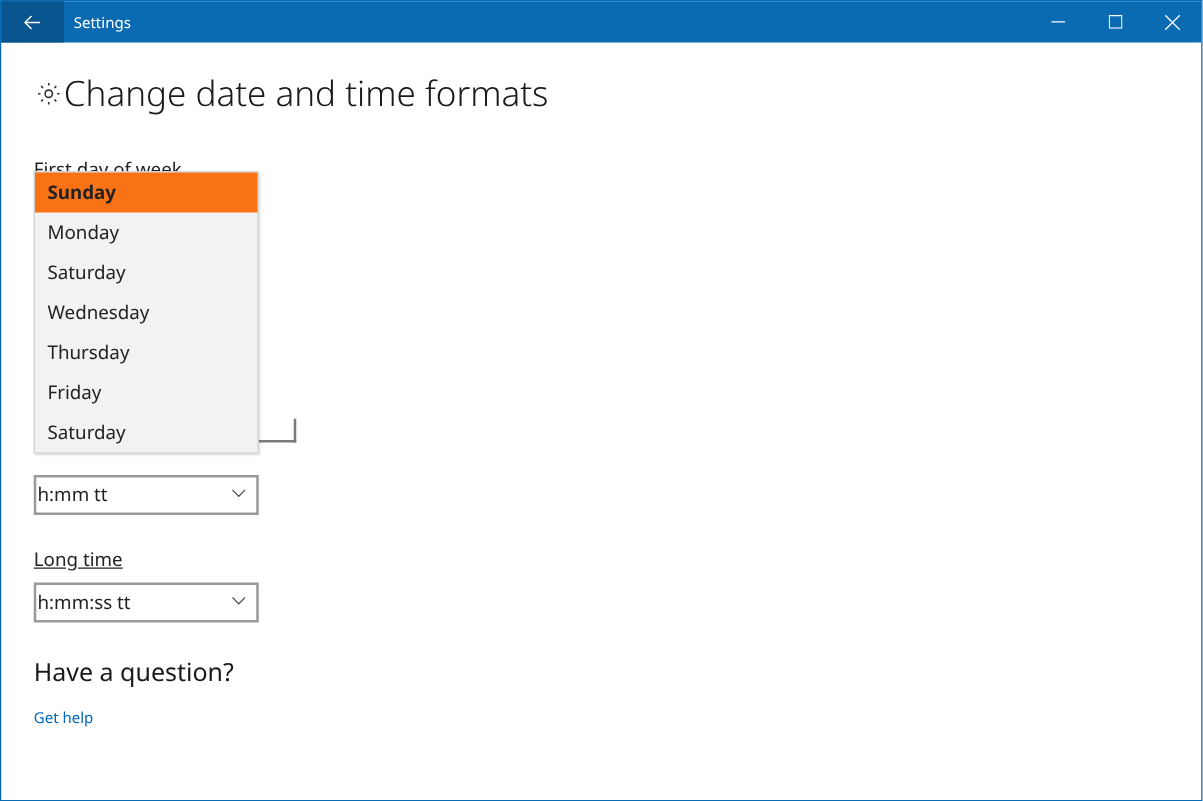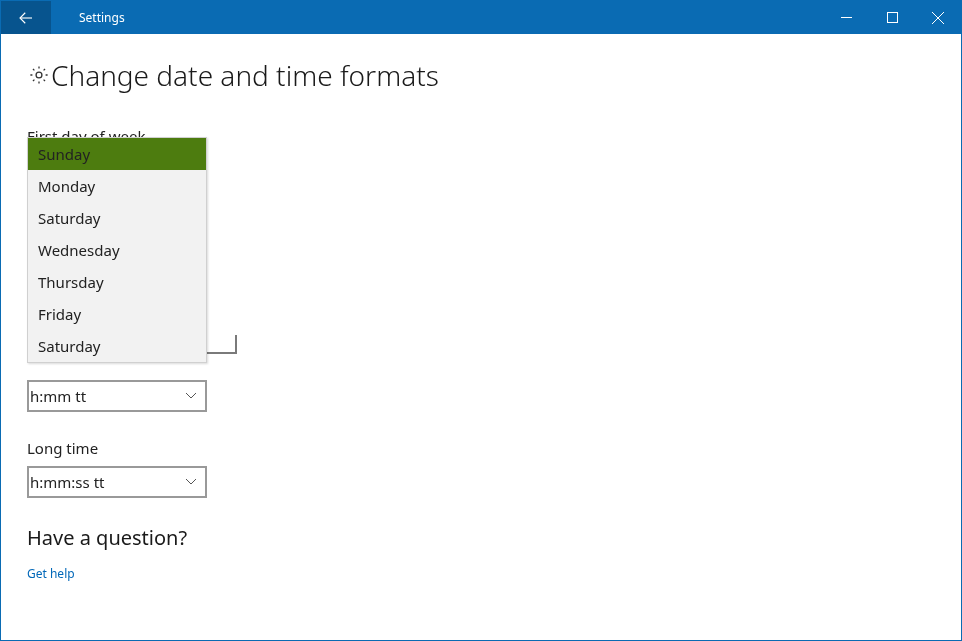--- a/index.html
+++ b/index.html
@@ -19,21 +19,21 @@
       color: #fff;
       position: relative;
     }
     .back-btn {
       width: 50px; height: 33px;
       background: #07548e;
       display: flex; align-items: center; justify-content: center;
     }
     .back-btn svg { stroke: #fff; }
     .window-title {
-      padding-left: 28px;
+      padding-left: 8px;
       font-size: 12px;
       font-weight: 400;
     }
     .win-controls {
       position: absolute; right: 0; top: 0;
       display: flex; height: 33px;
     }
     .win-control {
       width: 46px; height: 33px;
       display: flex; align-items: center; justify-content: center;
@@ -41,21 +41,21 @@
     .win-control svg { stroke: #fff; fill: none; }
     .content {
       padding: 22px 26px 0 26px;
     }
     .heading-row {
       display: flex; align-items: center; 
       margin-bottom: 32px;
     }
     .heading-row .gear { width: 24px; height: 24px; display:flex; align-items:center; justify-content:center; }
     .heading-text { font-size: 28px; font-weight: 300; color: #1a1a1a; }
-    .field-label { font-size: 15px; color: #222; margin-bottom: 8px; }
+    .field-label { font-size: 15px; color: #222; margin-bottom: 8px; text-decoration: underline; }
     .select {
       width: 180px; height: 32px;
       border: 2px solid #999;
       background: #fff;
       display: flex; align-items: center;
       padding: 0 1px;
       position: relative;
       font-size: 15px;
       color: #222;
     }
@@ -70,21 +70,21 @@
       background: #f2f2f2;
       border: 1px solid #d0d0d0;
       box-shadow: 1px 1px 2px rgba(0,0,0,.15);
       z-index: 10;
     }
     .dropdown-item {
       padding: 6px 10px;
       font-size: 15px;
       color: #222;
     }
-    .dropdown-item.selected { background: #4d7c0f; }
+    .dropdown-item.selected { background: #f97316; font-weight: bold; }
     .question-heading {
       font-size: 20px; font-weight: 400; color: #1a1a1a;
       margin-top: 20px; margin-bottom: 10px;
     }
     .help-link { font-size: 12px; color: #0067b8; }
     .select.occluded { border: 2px solid #7a7a7a; }
     .spacer-occluded { height: 200px; }
   </style>
 </head>
 <body>

